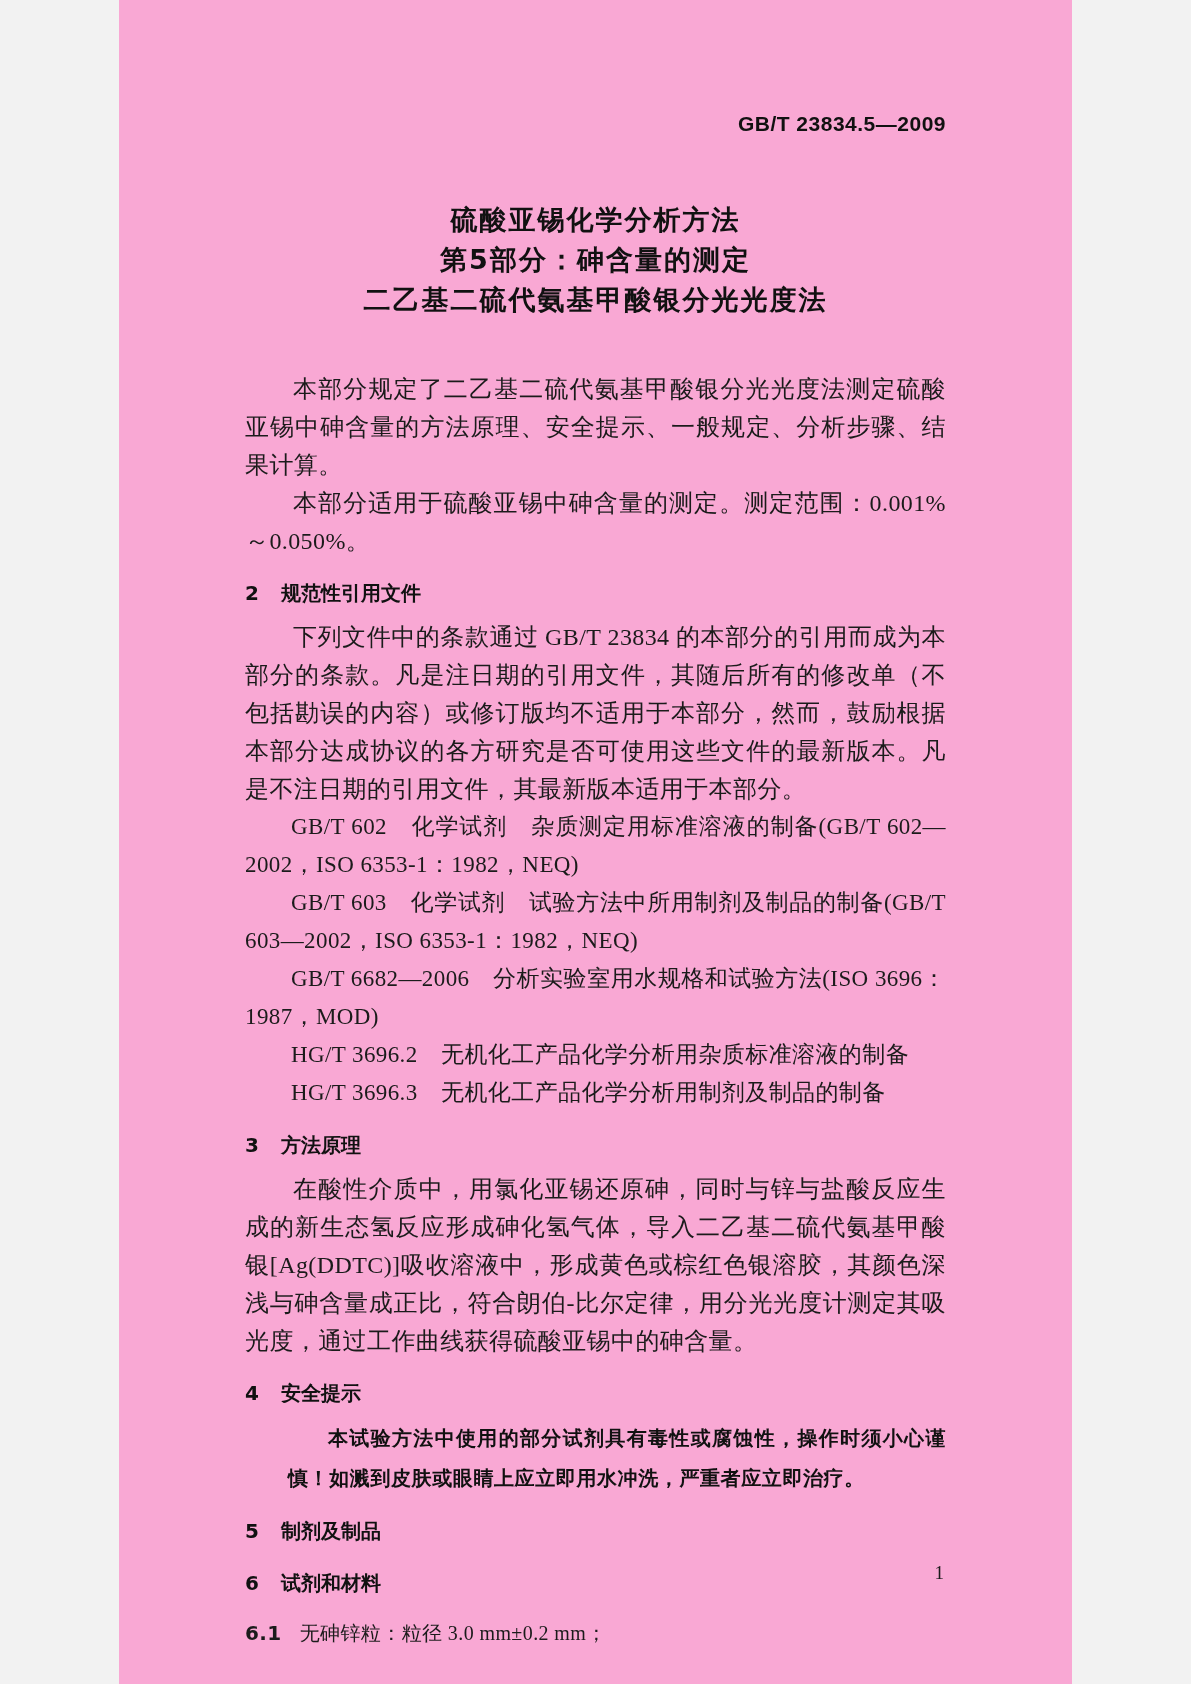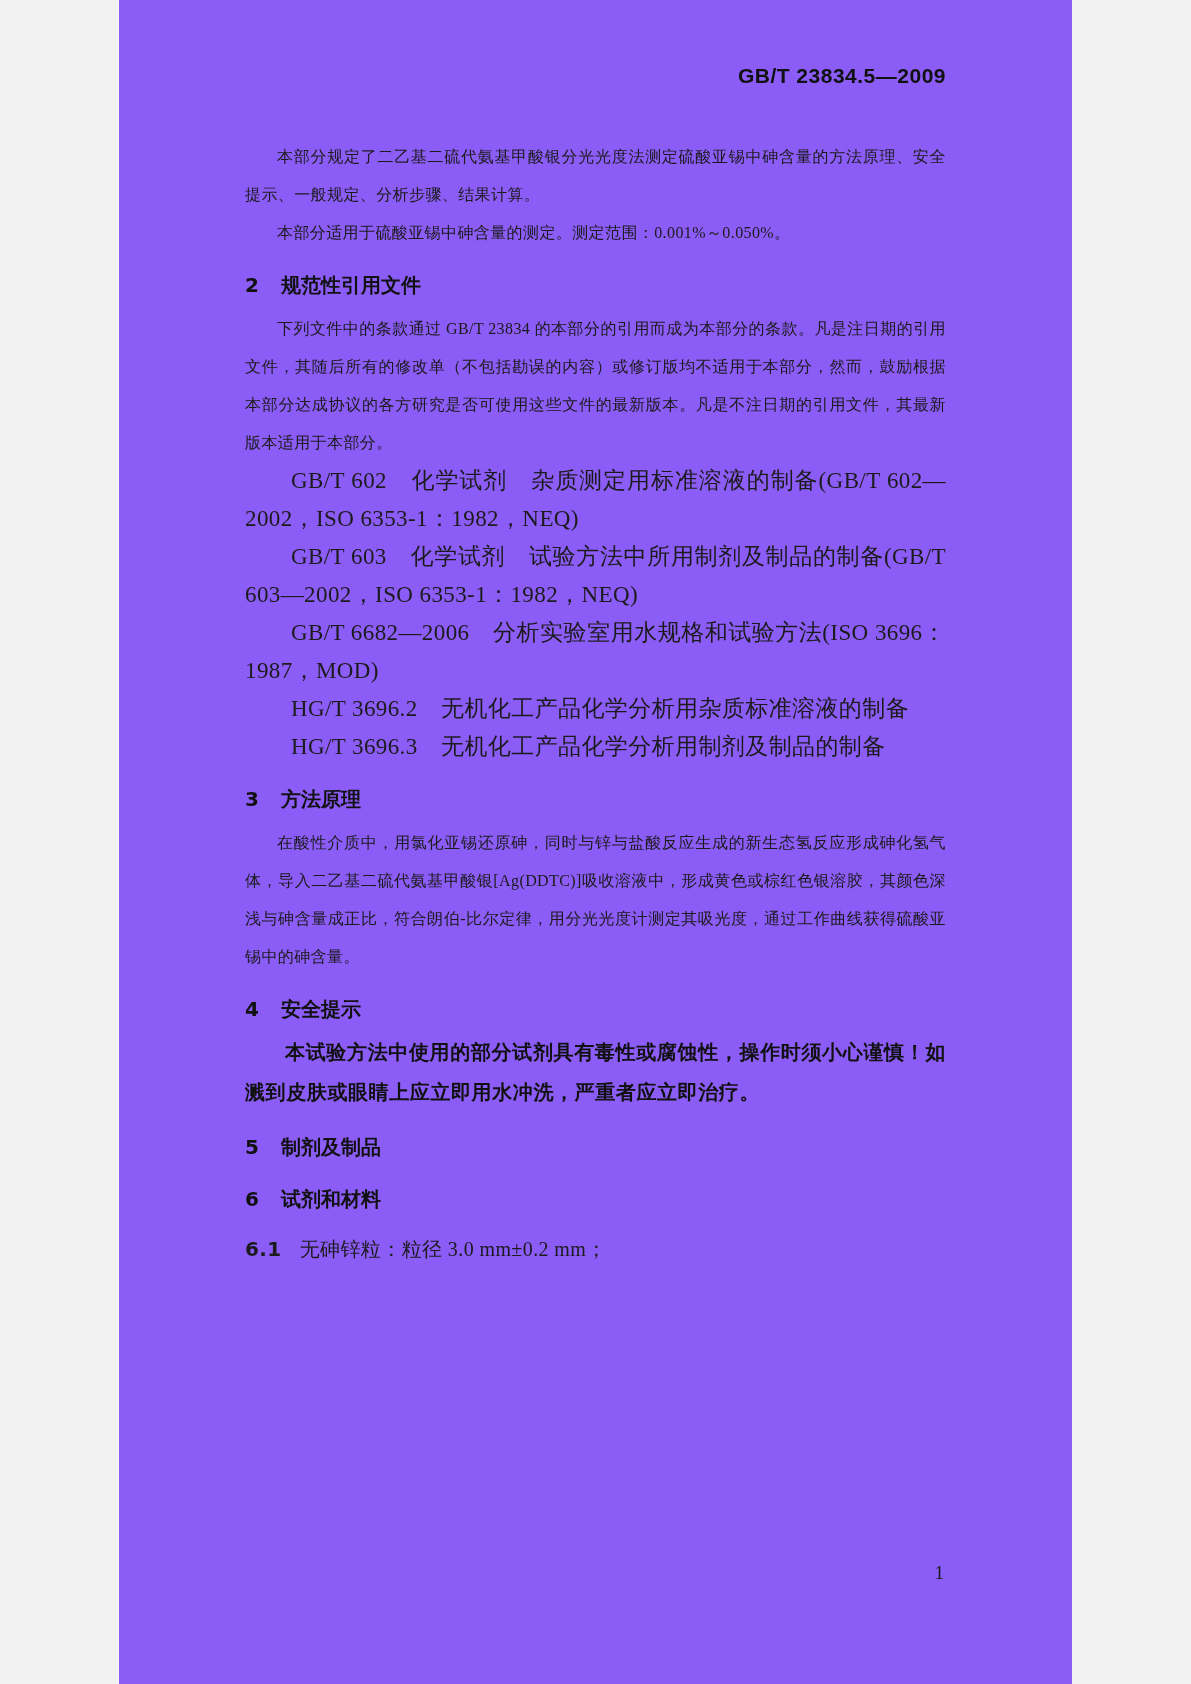--- a/index.html
+++ b/index.html
@@ -6,22 +6,22 @@
   html, body { background: #f2f2f2; }
   body {
     font-family: "Liberation Serif", "DejaVu Serif", serif;
     color: #1b1b1b;
   }
   .page {
     position: relative;
     width: 953px;
     height: 1684px;
     margin: 0 auto;
-    background: #8b5cf6;
-    padding: 64px 126px 0 126px;
+    background: #f9a8d4;
+    padding: 112px 126px 0 126px;
     overflow: hidden;
   }
   .doc-header {
     text-align: right;
     font-family: "Liberation Sans", "DejaVu Sans", sans-serif;
     font-weight: bold;
     font-size: 21px;
     letter-spacing: 0.5px;
     color: #111;
   }
@@ -44,42 +44,43 @@
     font-family: "DejaVu Sans", "Liberation Sans", sans-serif;
     font-weight: bold;
     font-size: 20px;
     line-height: 38px;
     margin-top: 14px;
     margin-bottom: 6px;
     color: #111;
   }
   .sec-num { margin-right: 1.1em; }
   .body-para {
-    font-size: 16px;
+    font-size: 24px;
     line-height: 38px;
     text-indent: 2em;
     text-align: justify;
     letter-spacing: 0.4px;
   }
   .ref-para {
     font-size: 23px;
     line-height: 38px;
     text-indent: 2em;
     text-align: justify;
     letter-spacing: 0.4px;
   }
   .warning-para {
-    font-family: Liberation Mono, monospace;
+    font-family: Liberation Sans, sans-serif;
     font-weight: bold;
     font-size: 20px;
     line-height: 40px;
     text-indent: 2em;
     text-align: justify;
     letter-spacing: 0.6px;
     color: #111;
+    margin-left: 43px;
   }
   .item-para {
     font-size: 20px;
     line-height: 38px;
     margin-top: 12px;
     letter-spacing: 0.4px;
   }
   .item-num {
     font-family: "DejaVu Sans", "Liberation Sans", sans-serif;
     font-weight: bold;
@@ -94,20 +95,25 @@
 </style>
 </head>
 <body>
 
 <div class="page">
 
   <div class="doc-header">
     <span class="doc-number">GB/T 23834.5—2009</span>
   </div>
 
+  <div class="title-block">
+    <div class="title-line">硫酸亚锡化学分析方法</div>
+    <div class="title-line">第5部分：砷含量的测定</div>
+    <div class="title-line">二乙基二硫代氨基甲酸银分光光度法</div>
+  </div>
 
   <div class="content">
 
     <section>
       <p class="body-para">本部分规定了二乙基二硫代氨基甲酸银分光光度法测定硫酸亚锡中砷含量的方法原理、安全提示、一般规定、分析步骤、结果计算。</p>
       <p class="body-para">本部分适用于硫酸亚锡中砷含量的测定。测定范围：0.001%～0.050%。</p>
     </section>
 
     <section>
       <h2 class="sec-heading">

